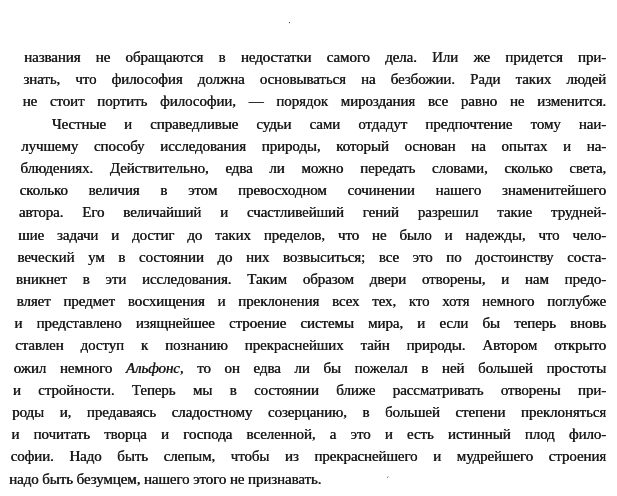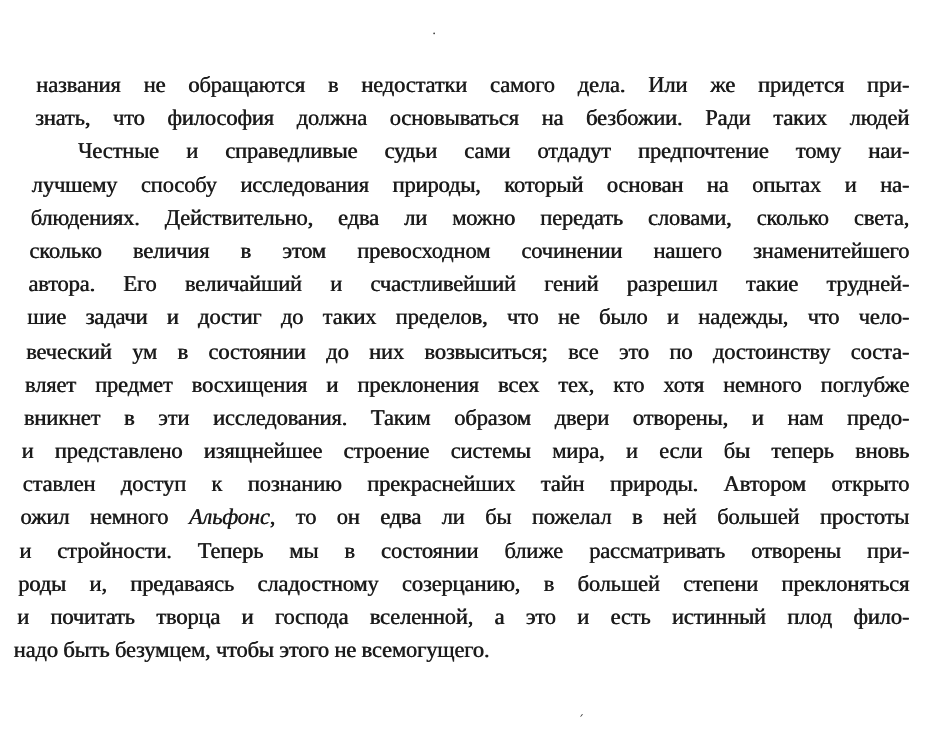--- a/index.html
+++ b/index.html
@@ -51,32 +51,34 @@
     line-height: 9px;
   }
 </style>
 </head>
 <body>
 
 <div class="page" style="background: rgb(255, 255, 255);">
   <div class="textblock" id="textblock" style="color: rgb(28, 28, 28);">
       <div class="line" style="padding-left: 15px;">названия не обращаются  в  недостатки самого дела. Или же придется при-</div>
       <div class="line" style="padding-left: 14.25px;">знать, что философия должна основываться на безбожии. Ради таких людей</div>
+      <div class="line" style="padding-left: 13.5px;">не стоит портить философии, — порядок мироздания все равно не изменится.</div>
       <div class="line indent" style="padding-left: 12.75px;">Честные и справедливые  судьи  сами отдадут предпочтение тому наи-</div>
       <div class="line" style="padding-left: 12px;">лучшему способу  исследования  природы, который основан на опытах и на-</div>
       <div class="line" style="padding-left: 11.25px;">блюдениях. Действительно, едва ли можно передать словами, сколько света,</div>
       <div class="line" style="padding-left: 10.5px;">сколько величия  в  этом  превосходном  сочинении  нашего  знаменитейшего</div>
       <div class="line" style="padding-left: 9.75px;">автора. Его величайший  и  счастливейший  гений  разрешил такие трудней-</div>
       <div class="line" style="padding-left: 9px;">шие задачи и достиг  до  таких пределов, что не было и надежды,  что чело-</div>
       <div class="line" style="padding-left: 8.25px;">веческий ум в состоянии до них возвыситься; все это по  достоинству  соста-</div>
+      <div class="line" style="padding-left: 6.75px;">вникнет  в  эти  исследования.  Таким  образом  двери  отворены,  и нам предо-</div>
       <div class="line" style="padding-left: 7.5px;">вляет предмет восхищения и преклонения всех тех, кто хотя немного поглубже</div>
-      <div class="line" style="padding-left: 6.75px;">вникнет  в  эти  исследования.  Таким  образом  двери  отворены,  и нам предо-</div>
       <div class="line" style="padding-left: 5.25px;">и представлено изящнейшее строение системы мира, и если бы теперь вновь</div>
       <div class="line" style="padding-left: 6px;">ставлен доступ к познанию прекраснейших тайн природы. Автором открыто</div>
       <div class="line" style="padding-left: 4.5px;"><span>ожил немного </span><span class="it">Альфонс</span><span>, то  он едва ли бы пожелал в ней большей простоты</span></div>
       <div class="line" style="padding-left: 3.75px;">и стройности. Теперь мы  в  состоянии  ближе  рассматривать отворены при-</div>
       <div class="line" style="padding-left: 3px;">роды и, предаваясь сладостному созерцанию, в большей степени преклоняться</div>
       <div class="line" style="padding-left: 2.25px;">и почитать творца  и  господа  вселенной,  а  это  и  есть  истинный  плод фило-</div>
-      <div class="line noj" style="padding-left: 0px;">надо быть безумцем, чтобы этого не всемогущего.</div>
+      <div class="line" style="padding-left: 1.5px;">софии. Надо быть слепым, чтобы из прекраснейшего и мудрейшего строения</div>
+      <div class="line noj" style="padding-left: 0px;">надо быть безумцем, нашего этого не признавать.</div>
     </div>
 <span class="speck" style="left: 288px; top: 19px;">·</span>
     <span class="speck" style="left: 385px; top: 477px;">ˊ</span>
   </div>
 
 </body></html>

